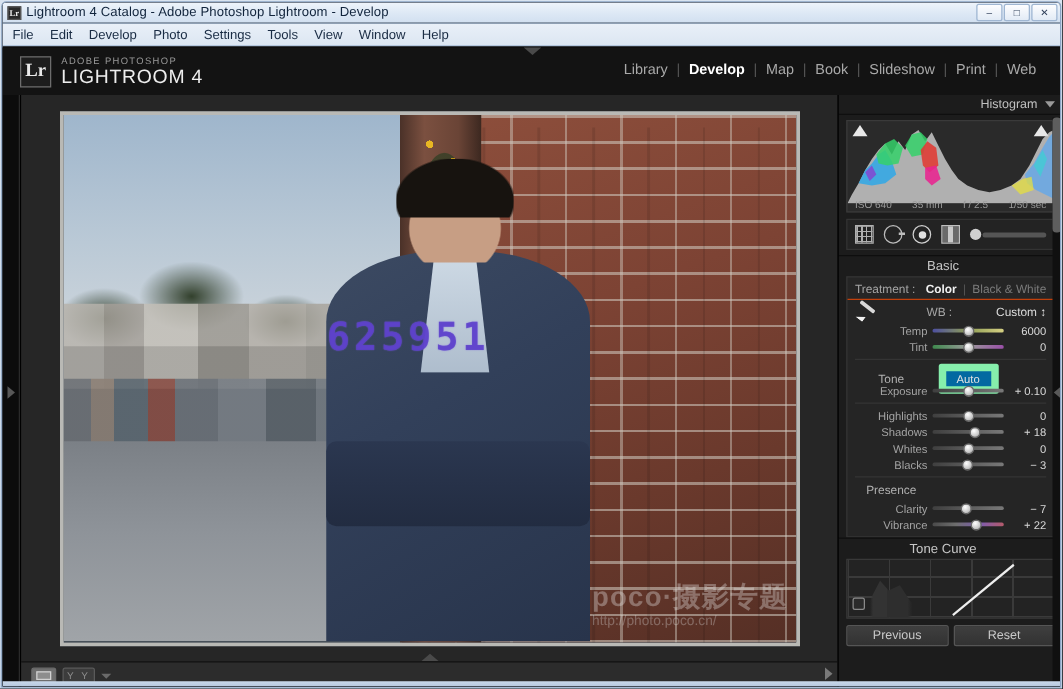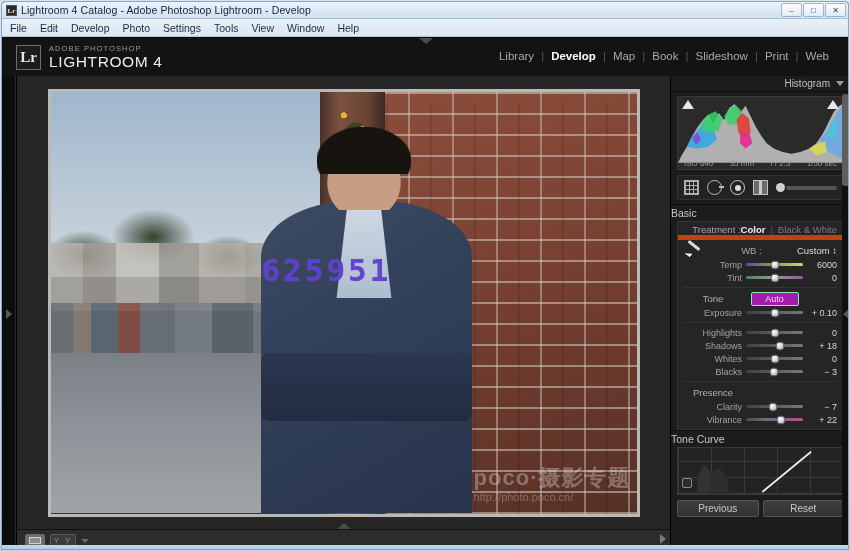--- a/index.html
+++ b/index.html
@@ -380,36 +380,36 @@
     border:1.5px solid #c0c0c0;
     background: linear-gradient(90deg,#6a6a6a 0 35%, #cacaca 35% 65%, #6a6a6a 65% 100%);
   }
   .ti-brush { display:flex;align-items:center;flex:1;}
   .ti-brush .dot{width:9px;height:9px;border-radius:50%;background:#d0d0d0;}
   .ti-brush .bar{flex:1;height:4px;background:#555;border-radius:2px;margin-left:1px;}
 
   .sect-head {
     height: 17px;
     background: #1c1c1c;
-    display: flex; align-items: center; justify-content: flex-start;
+    display: flex; align-items: center; justify-content: center;
     padding-right: 6px; gap: 6px;
     color: #c7c7c7; font-size: 10.5px;
     border-top: 1px solid #0e0e0e;
   }
   .basic-box {
     margin: 0 6px; background: #252525;
     border: 1px solid #343434;
     padding: 2px 0 3px 0;
   }
   .row {
     display: flex; align-items: center;
     height: 14px; padding: 0 6px;
     font-size: 9.5px; color: #a5a5a5;
   }
-  .row.treat { justify-content: flex-end; border-bottom: 5px solid #c2410c; height:16px;}
+  .row.treat { justify-content: space-between; border-bottom: 1px solid #c2410c; height:16px;}
   .treat-opts { display: flex; align-items: center; gap: 5px; }
   .treat-opts .on { color: #f0f0f0; font-weight: bold; }
   .treat-opts .off { color: #7b7b7b; }
   .treat-opts .bar { color: #555; }
 
   .wb-row {
     display: flex; align-items: center; justify-content: space-between;
     padding: 2px 6px 0 6px; height: 18px;
     font-size: 9.5px; color: #a5a5a5;
   }
@@ -455,21 +455,21 @@
     border: 1px solid #6b6b6b;
   }
   .sub-head {
     display: grid; grid-template-columns: 58px 1fr 30px;
     align-items: center; gap: 4px;
     height: 15px; padding: 0 6px;
     font-size: 9.5px; color: #b0b0b0;
   }
   .sub-head .center { text-align: center; }
   .auto-btn {
-    background: #a21caf; border: 1px solid #86efac; border-radius: 2px;
+    background: #0369a1; border: 6px solid #86efac; border-radius: 2px;
     color: #e2e2e2; font-size: 9px; text-align: center;
     padding: 1px 0; width: 48px; justify-self: center;
   }
   .divider { height:1px; background:#343434; margin: 3px 6px; }
 
   .tc-box {
     margin: 0 6px; height: 48px;
     background: #232323; border: 1px solid #383838;
     position: relative; overflow: hidden;
   }

